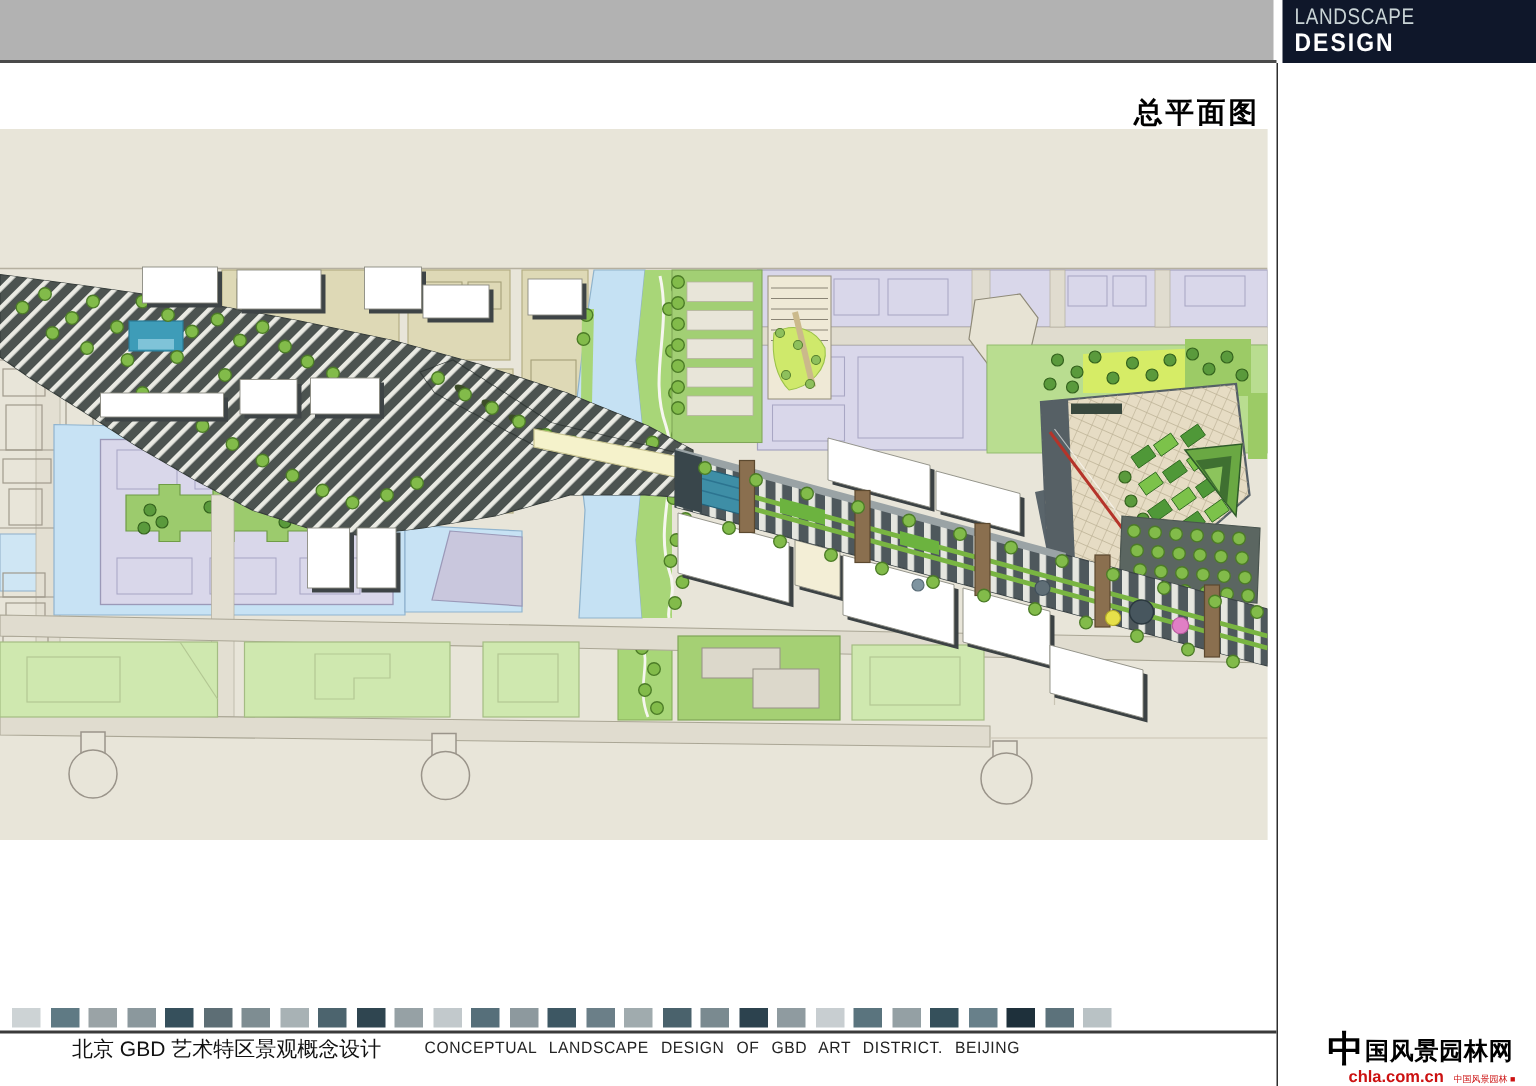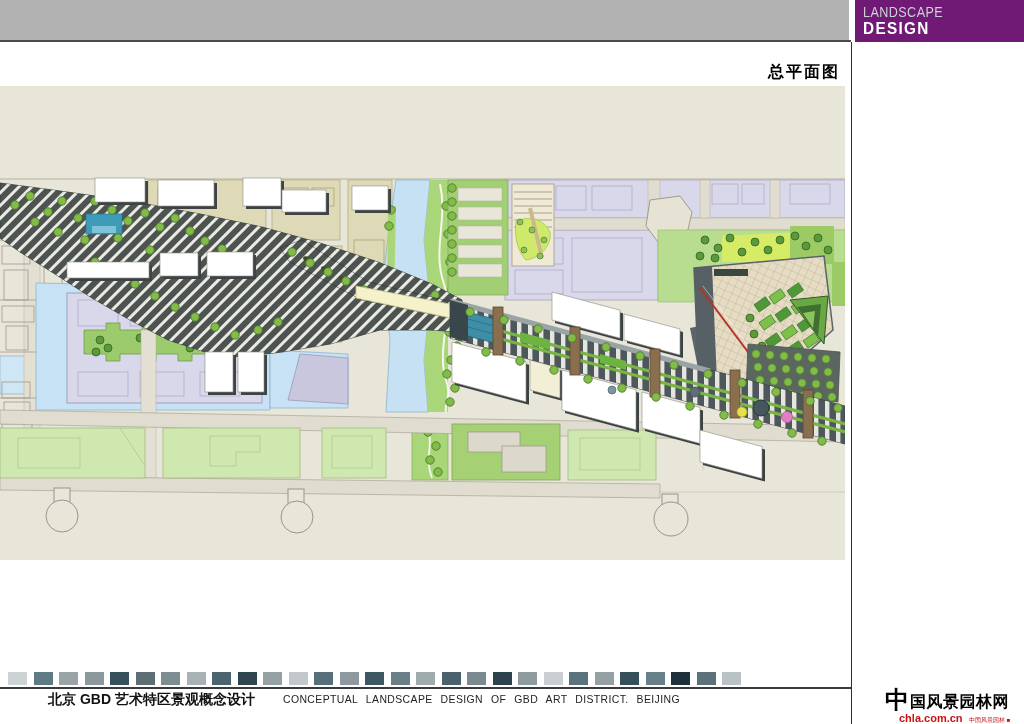--- a/index.html
+++ b/index.html
@@ -9,52 +9,52 @@
   .top-band{position:absolute;left:0;top:0;width:849px;height:40px;background:#b2b2b2;}
   .top-band-rule{position:absolute;left:0;top:40px;width:851px;height:2px;background:#4a4a4a;}
   .brand-block{position:absolute;left:855px;top:0;width:169px;height:42px;background:#4d6e77;
                padding:3px 0 0 8px;box-sizing:border-box;}
   .brand-l1{display:block;color:#c9d4d6;font-size:15px;letter-spacing:.5px;
             transform:scaleX(.84);transform-origin:left top;line-height:17px;}
   .brand-l2{display:block;color:#ffffff;font-weight:bold;font-size:17px;letter-spacing:1.5px;
             transform:scaleX(.9);transform-origin:left top;line-height:18px;}
   .v-rule{position:absolute;left:851px;top:42px;width:1px;height:682px;background:#2e2e2e;}
   
-  .sheet-title-zh{position:absolute;top:62px;right:184px;font-size:16px;color:#000;
+  .sheet-title-zh{position:absolute;top:62px;right:184px;font-size:19px;color:#000;
                   letter-spacing:2px;font-weight:bold;}
   .sheet-title-en{position:absolute;top:88px;right:184px;font-size:13.5px;color:#1c1c1c;}
   
   .panel{position:absolute;left:0;top:86px;width:845px;height:474px;background:#e8e5d9;}
   .panel svg{position:absolute;left:0;top:0;}
   
   .swatch-row{position:absolute;left:8px;top:672px;height:13px;display:flex;gap:6.5px;}
   .swatch{width:19px;height:13px;}
   .footer-rule{position:absolute;left:0;top:687px;width:851px;height:2px;background:#3a3a3a;}
-  .foot-zh{position:absolute;left:48px;top:691px;font-size:14px;font-weight:bold;color:#111;}
+  .foot-zh{position:absolute;left:48px;top:691px;font-size:14px;font-weight:normal;color:#111;}
   .foot-en{position:absolute;left:283px;top:693px;font-size:11px;color:#222;
            letter-spacing:.4px;word-spacing:5px;transform:scaleX(.95);transform-origin:left top;}
   
   .wm{position:absolute;left:885px;top:689px;width:134px;}
   .wm-row1{display:flex;align-items:flex-start;line-height:20px;}
   .wm-big{font-family:"Liberation Serif",serif;font-weight:bold;font-size:24px;color:#000;
           line-height:22px;margin-right:1px;}
   .wm-rest{font-family:"Liberation Serif",serif;font-weight:bold;font-size:16px;color:#000;
            letter-spacing:.5px;padding-top:3px;}
   .wm-row2{margin-left:14px;line-height:10px;}
   .wm-url{color:#cc1111;font-weight:bold;font-size:11px;}
   .wm-tiny{color:#cc1111;font-size:6px;margin-left:2px;}
 </style>
 </head>
 <body>
 
 <div class="page">
 
   <div class="top-band"></div>
   <div class="top-band-rule"></div>
-  <div class="brand-block" style="background: #701a75;">
+  <div class="brand-block" style="background: #0f172a;">
     <span class="brand-l1">LANDSCAPE</span>
     <span class="brand-l2">DESIGN</span>
   </div>
   <div class="v-rule"></div>
 
   <div class="sheet-title-zh">总平面图</div>
   <div class="sheet-title-en">Master plan</div>
 
   <div class="panel">
   <svg width="845" height="474" viewBox="0 86 845 474">

